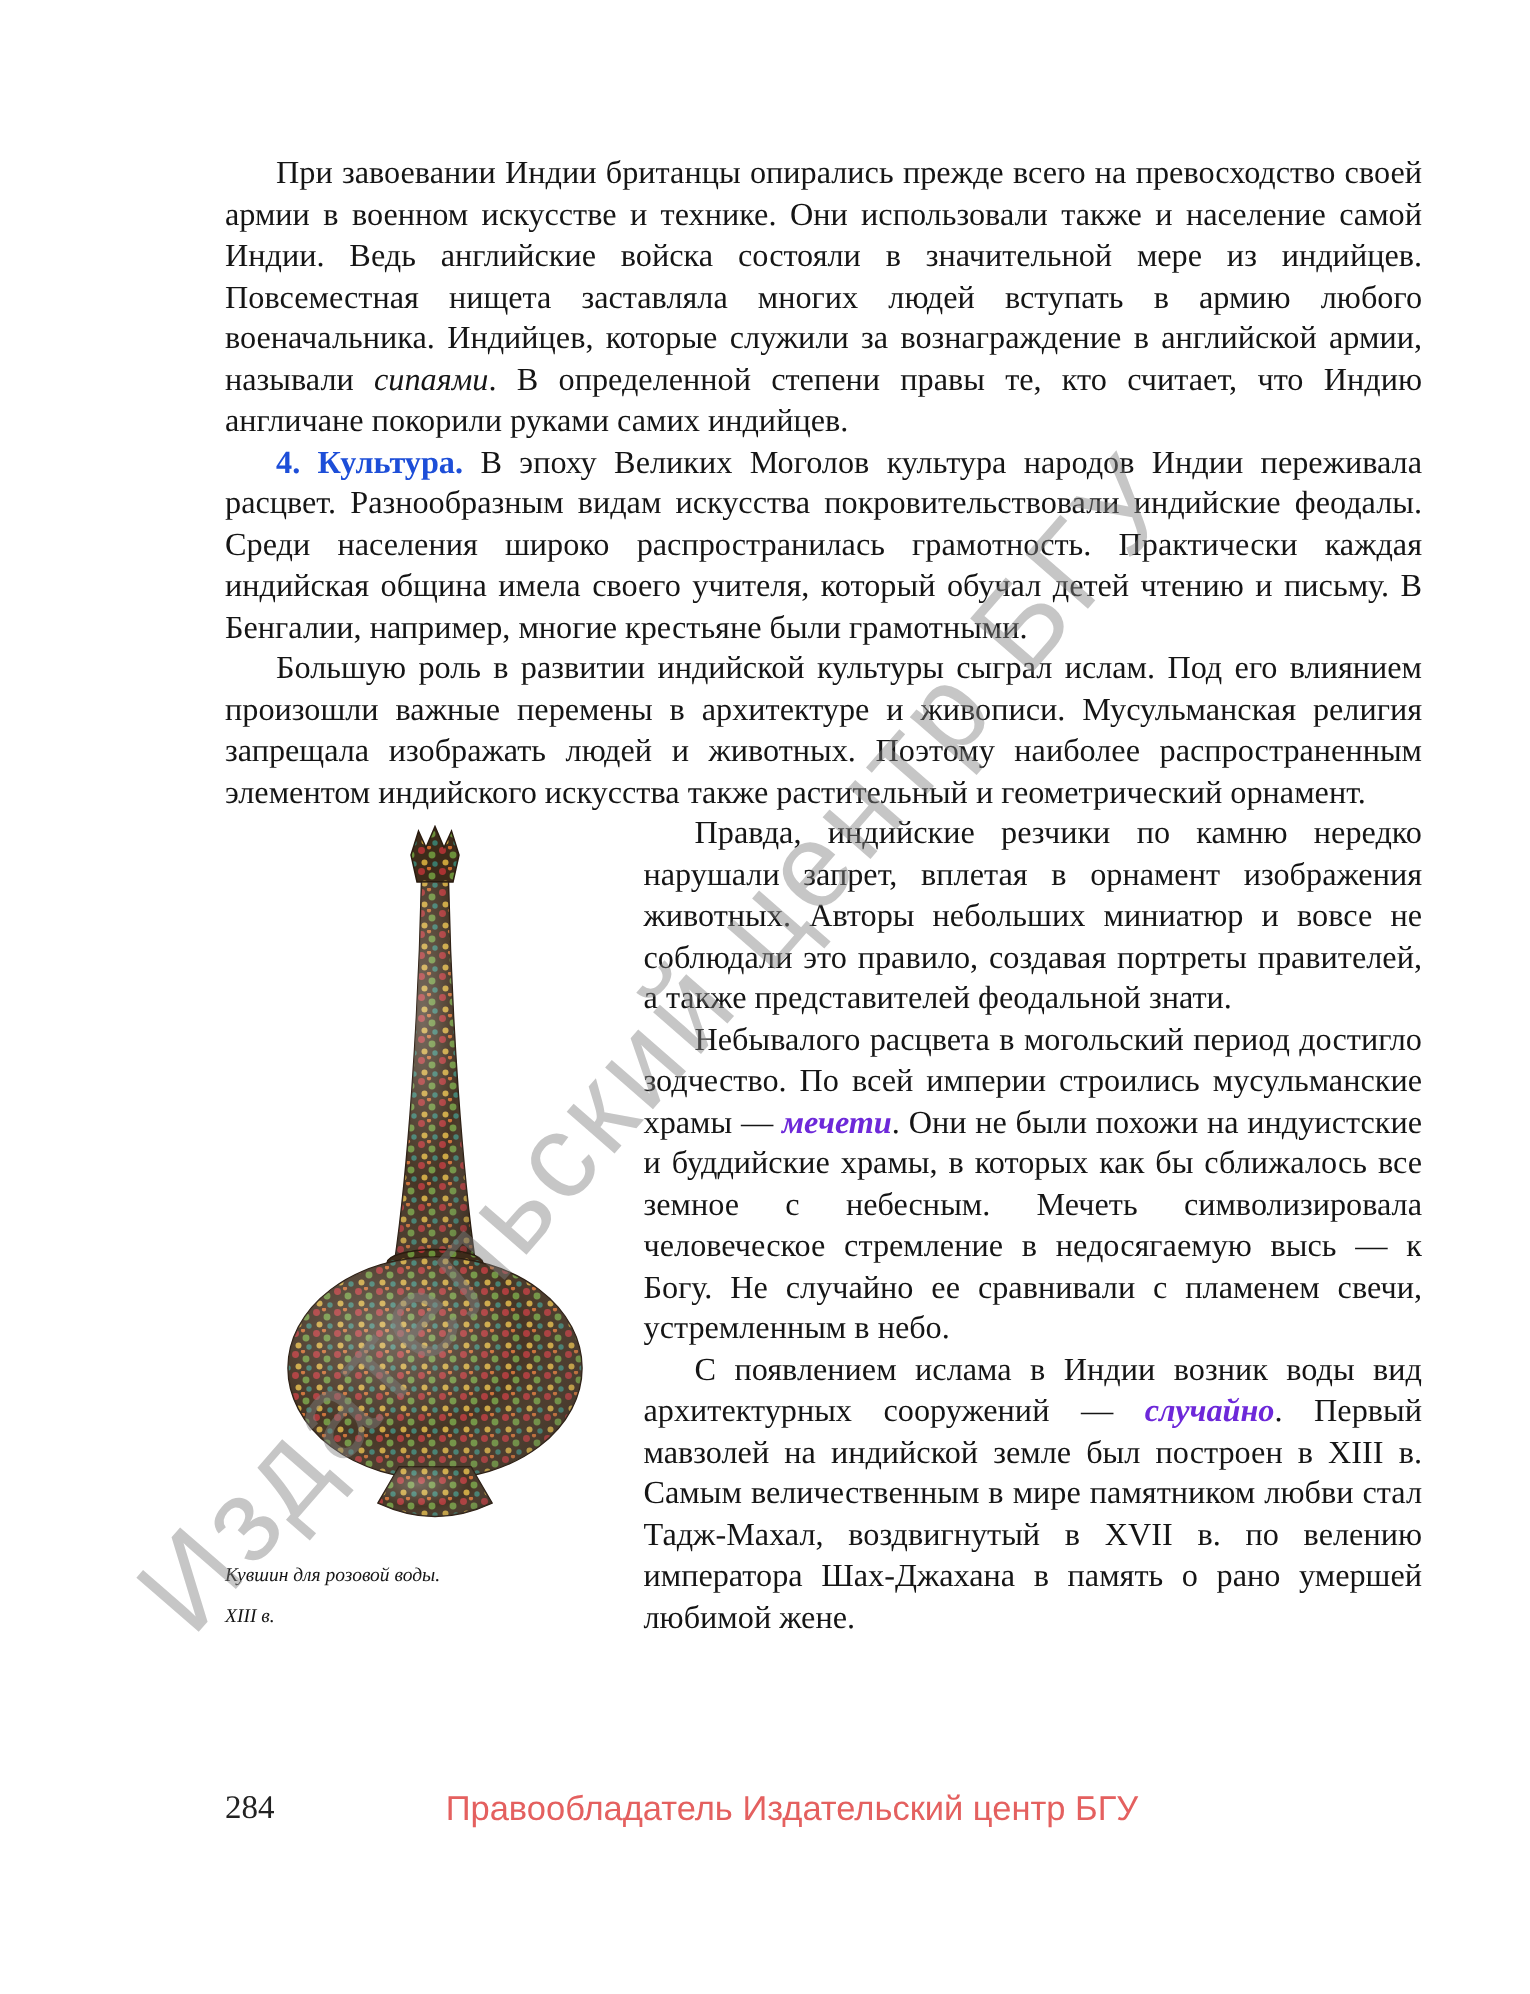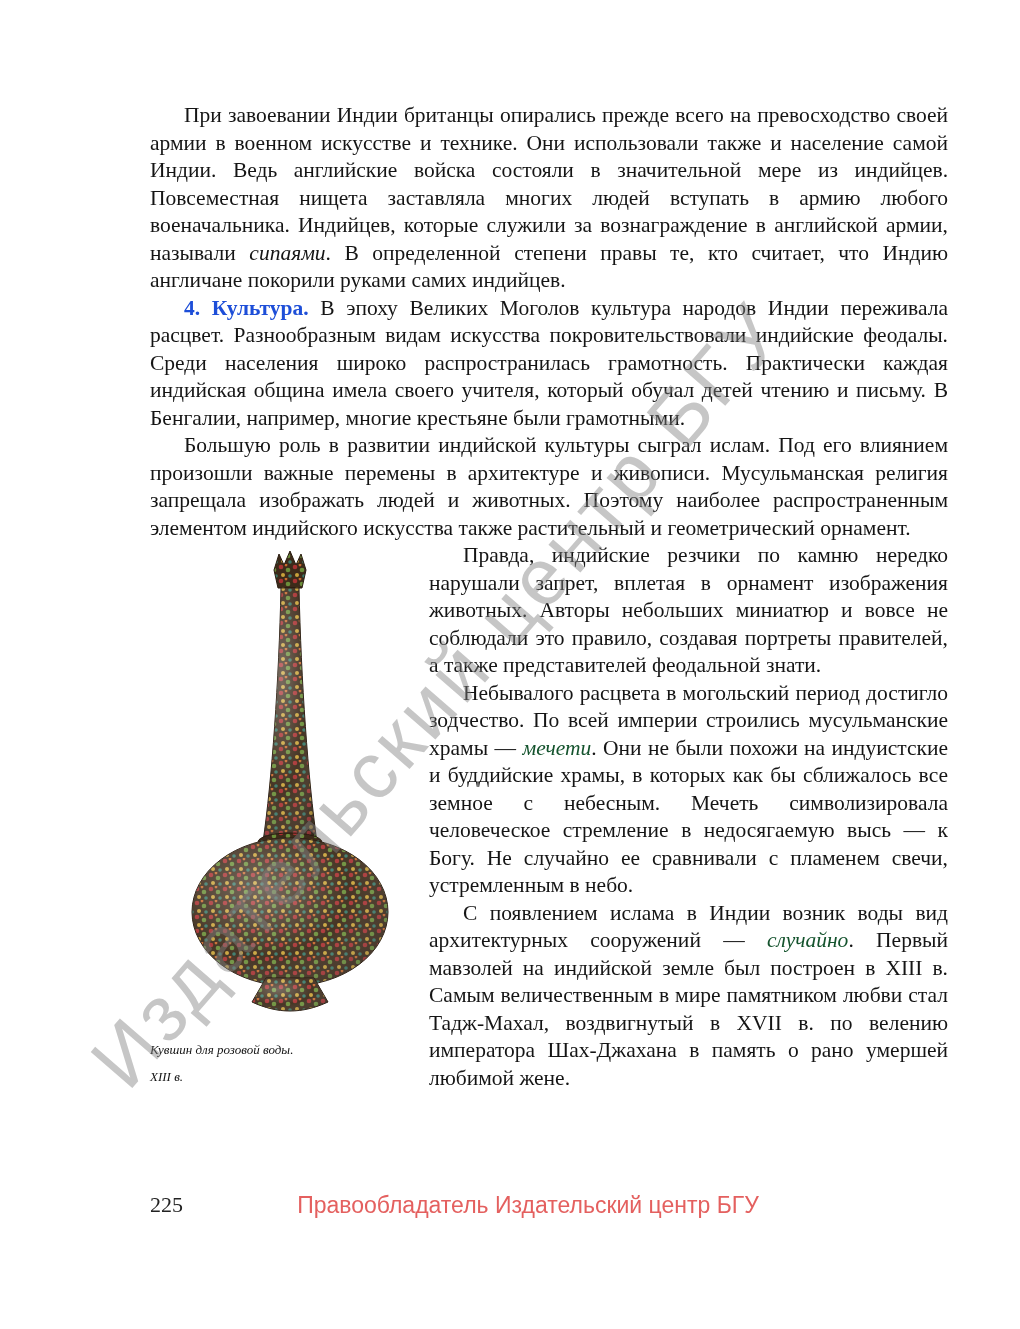--- a/index.html
+++ b/index.html
@@ -21,21 +21,21 @@
   }
   p.para {
     margin: 0;
     font-size: 21.5px;
     line-height: 27.5px;
     text-align: justify;
     text-indent: 34px;
   }
   .red-heading { color: #1d4ed8; font-weight: bold; }
   .term { font-style: italic; }
-  .term-red { font-style: italic; color: #14532d; }
+  .term-red { font-style: italic; color: #6d28d9; font-weight: bold; }
 
   figure.jug-figure {
     float: left;
     width: 279px;
     margin: 8px 0 40px 0;
     padding: 0;
   }
   figure.jug-figure svg { display: block; margin: 0 auto; }
   figcaption.jug-caption {
     font-style: italic;
@@ -140,17 +140,17 @@
 
     <p class="para"><span>Небывалого расцвета в могольский период достигло зодчество. По всей империи строились мусульманские храмы — </span><span class="term-red">мечети</span><span>. Они не были похожи на индуистские и буддийские храмы, в которых как бы сближалось все земное с небесным. Мечеть символизировала человеческое стремление в недосягаемую высь — к Богу. Не случайно ее сравнивали с пламенем свечи, устремленным в небо.</span></p>
 
     <p class="para"><span>С появлением ислама в Индии возник воды вид архитектурных сооружений — </span><span class="term-red">случайно</span><span>. Первый мавзолей на индийской земле был построен в XIII в. Самым величественным в мире памятником любви стал Тадж-Махал, воздвигнутый в XVII в. по велению императора Шах-Джахана в память о рано умершей любимой жене.</span></p>
 
   </div>
 
   <div class="watermark">Издательский центр БГУ</div>
 
   <div class="footer-row">
-    <span class="page-number">225</span>
+    <span class="page-number">284</span>
     <span class="copyright-stamp">Правообладатель Издательский центр БГУ</span>
   </div>
 
 </div>
 
 </body></html>

